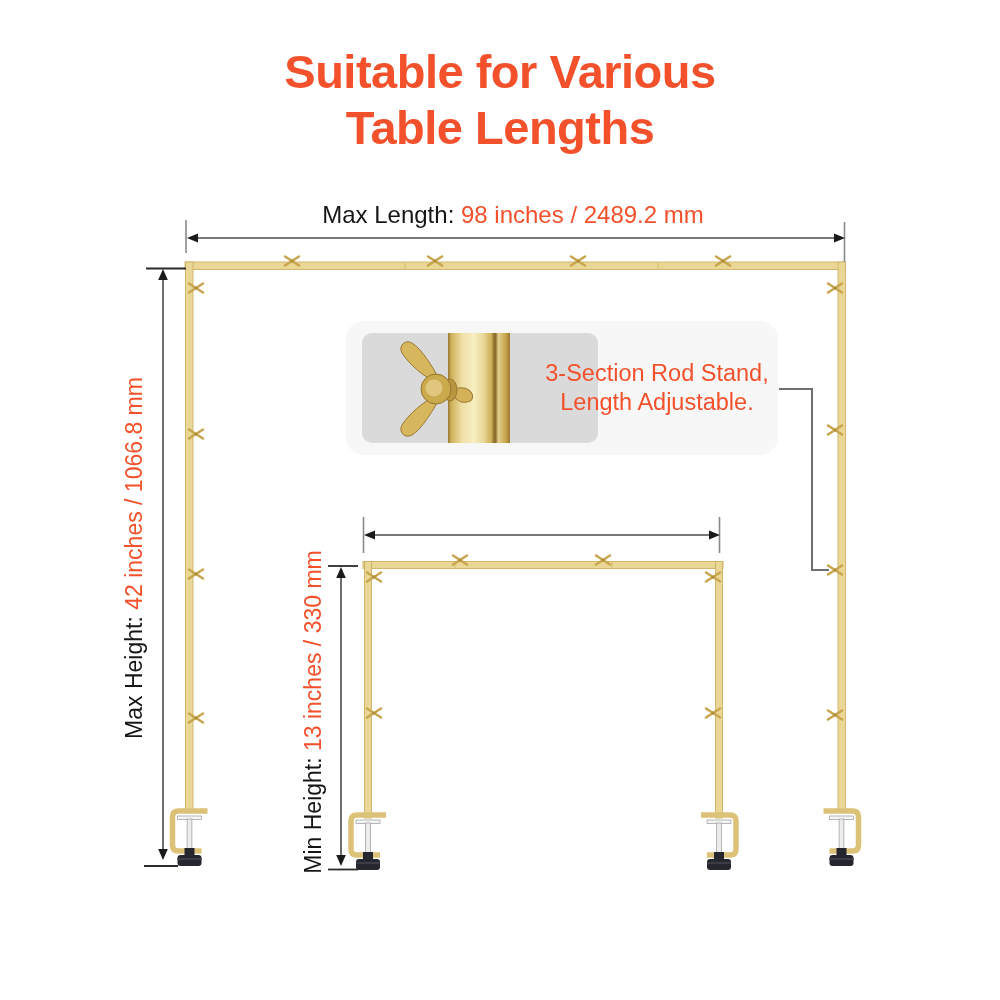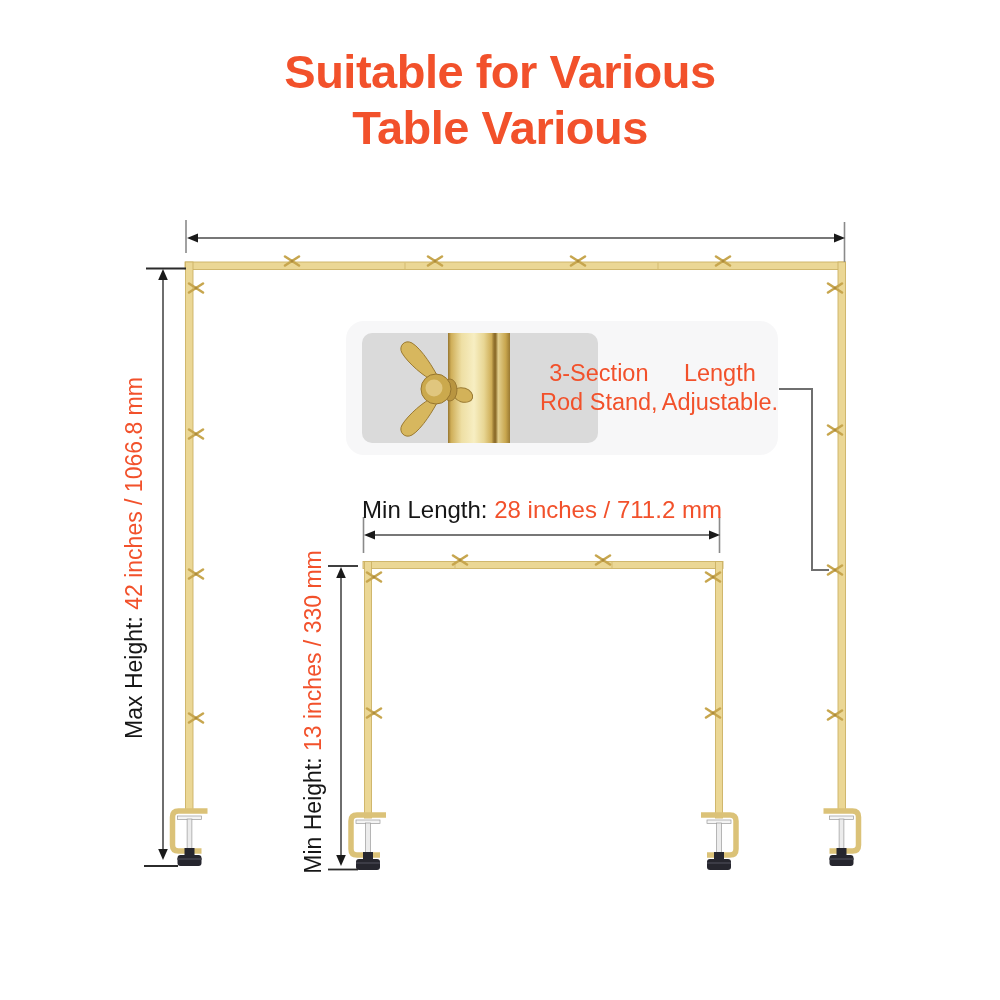--- a/index.html
+++ b/index.html
@@ -20,31 +20,31 @@
   .rot-anchor .rot .val { color:#F2512B; }
   .anchor-max-height { left:134px; top:558px; }
   .anchor-min-height { left:313px; top:712px; }
 
   .diagram { position:absolute; left:0; top:0; }
 
   .callout { position:absolute; left:346px; top:321px; width:432px; height:134px;
              background:#F7F7F8; border-radius:18px; }
   .callout-photo { position:absolute; left:16px; top:12px; width:236px; height:110px; }
   .callout-text { position:absolute; left:190px; right:0; top:0; bottom:0;
-                  display:flex; flex-direction:row; align-items:center; justify-content:center;
+                  display:flex; flex-direction:column; align-items:center; justify-content:center;
                   font-size:23.5px; line-height:29px; color:#F2512B; text-align:center; }
 </style>
 </head>
 <body>
 
 <div class="canvas">
 
   <div class="title">
     <div>Suitable for Various</div>
-    <div>Table Various</div>
+    <div>Table Lengths</div>
   </div>
 
   <svg class="diagram" width="1000" height="1000" viewBox="0 0 1000 1000">
     <defs>
       <g id="xnut">
         <path d="M -7,-4.5 L 7,4.5 M -7,4.5 L 7,-4.5" stroke="#C7A64E" stroke-width="2.6" stroke-linecap="round" fill="none"></path>
         <circle r="1.5" fill="#AE8C3C"></circle>
       </g>
       <g id="clamp">
         <path d="M 18,1 H -11 Q -17,1 -17,7 V 35 Q -17,41 -11,41 H 12" fill="none" stroke="#DBC278" stroke-width="5.5" stroke-linejoin="round"></path>
@@ -139,22 +139,22 @@
       <line x1="328" y1="566" x2="358" y2="566" stroke="#2B2B2B" stroke-width="1.8"></line>
       <line x1="328" y1="869.5" x2="358" y2="869.5" stroke="#2B2B2B" stroke-width="1.8"></line>
       <line x1="341" y1="575" x2="341" y2="858" stroke="#4A4A4A" stroke-width="1.6"></line>
       <polygon points="341,567 336.2,578 345.8,578" fill="#1a1a1a"></polygon>
       <polygon points="341,866 336.2,855 345.8,855" fill="#1a1a1a"></polygon>
     </g>
 
     <path d="M 779,389 H 812 V 570 H 829" fill="none" stroke="#6F6F6F" stroke-width="2"></path>
   </svg>
 
-  <div class="dim-label h-min-length">
-    <span>Min Length: </span><span class="val">28 inches / 711.2 mm</span>
+  <div class="dim-label h-max-length">
+    <span>Max Length: </span><span class="val">98 inches / 2489.2 mm</span>
   </div>
   <div class="rot-anchor anchor-max-height">
     <div class="rot">
       <span>Max Height: </span><span class="val">42 inches / 1066.8 mm</span>
     </div>
   </div>
   <div class="rot-anchor anchor-min-height">
     <div class="rot">
       <span>Min Height: </span><span class="val">13 inches / 330 mm</span>
     </div>

